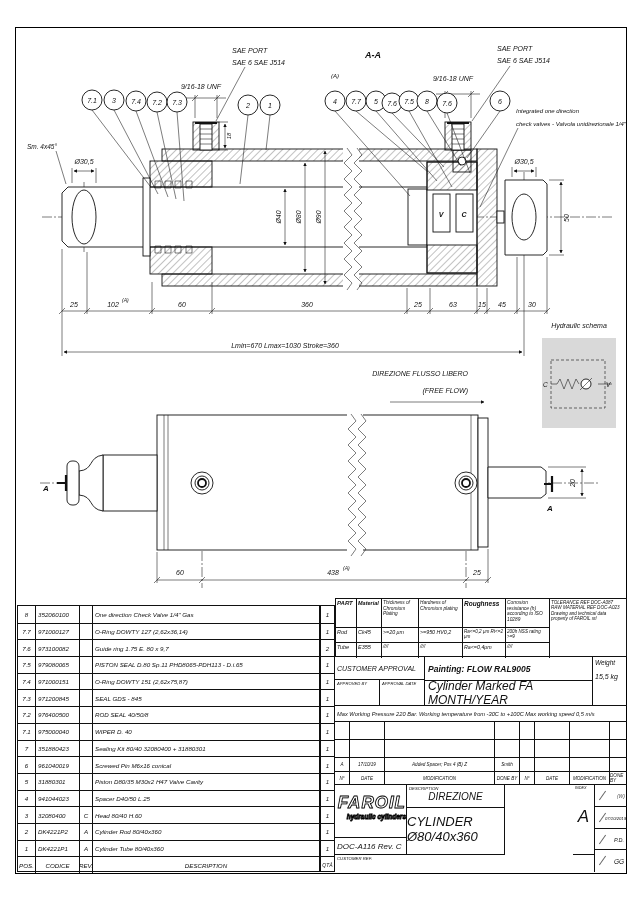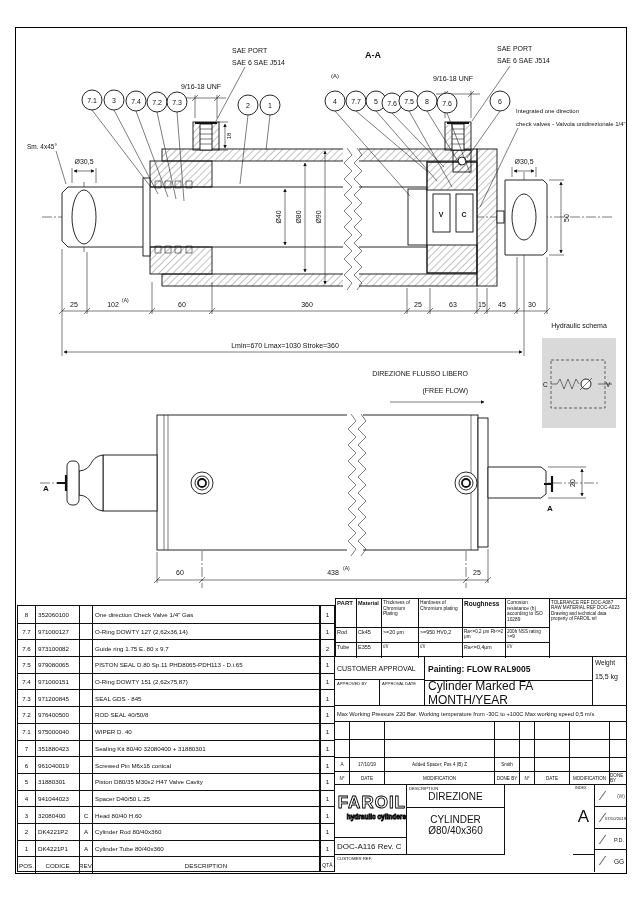--- a/index.html
+++ b/index.html
@@ -1,17 +1,17 @@
 <!DOCTYPE html>
 <html><head>
 <meta charset="utf-8">
 <style>
   html,body{margin:0;padding:0;background:#fff;}
   .page{position:relative;width:640px;height:906px;background:#fff;overflow:hidden;
-        font-family:"Liberation Sans",sans-serif;color:#111;}
+        font-family:"Liberation Sans",sans-serif;color:#111;font-style:italic;}
   .frame{position:absolute;left:15px;top:27px;width:610px;height:845px;border:1.5px solid #000;}
   svg text{font-family:"Liberation Sans",sans-serif;fill:#111;}
   .abs{position:absolute;}
   
   .parts{position:absolute;left:17px;top:605px;width:303px;height:267px;display:grid;
          grid-template-columns:18px 44px 13px 1fr;grid-auto-rows:16.69px;
          border:1.2px solid #111;font-size:6.2px;box-sizing:border-box;}
   .parts>div{border-right:1px solid #111;border-top:1px solid #111;display:flex;align-items:center;
          padding:0 2px;overflow:hidden;white-space:nowrap;box-sizing:border-box;}
   .parts>div:nth-child(-n+4){border-top:none;}
@@ -497,21 +497,21 @@
       <div class="outline" style="font-size:17px;font-weight:bold;letter-spacing:1px;margin-top:8px">FAROIL</div>
       <div class="outline" style="font-size:6.5px;font-weight:bold">hydraulic cylinders</div>
     </div>
     <div style="left:0;top:53px;width:72px;height:17px;font-size:8px;display:flex;align-items:center;padding-left:2px">DOC-A116 Rev. C</div>
     <div style="left:0;top:70px;width:260px;height:17px;border-bottom:none">
       <span class="tinylab">CUSTOMER REF.</span>
     </div>
     <div style="left:72px;top:0;width:98px;height:70px">
       <span class="tinylab">DESCRIPTION</span>
       <div style="margin-top:6px;text-align:center;font-size:10px;border-bottom:1px solid #111;padding-bottom:5px">DIREZIONE</div>
-      <div style="text-align:center;font-size:10px;margin-top:6px">CYLINDER Ø80/40x360</div>
+      <div style="font-size:13px;margin-top:6px">CYLINDER Ø80/40x360</div>
     </div>
     <div style="left:238px;top:0;width:22px;height:70px">
       <span class="tinylab" style="font-size:3.8px">INDEX</span>
       <div style="text-align:center;font-size:17px;margin-top:22px">A</div>
     </div>
     <div style="left:260px;top:0;width:32px;height:21.75px;border-right:none">
       <span class="sig"></span>
       <span style="position:absolute;right:2px;top:8px;font-size:5px;color:#555">(W)</span>
     </div>
     <div style="left:260px;top:21.75px;width:32px;height:21.75px;border-right:none">

